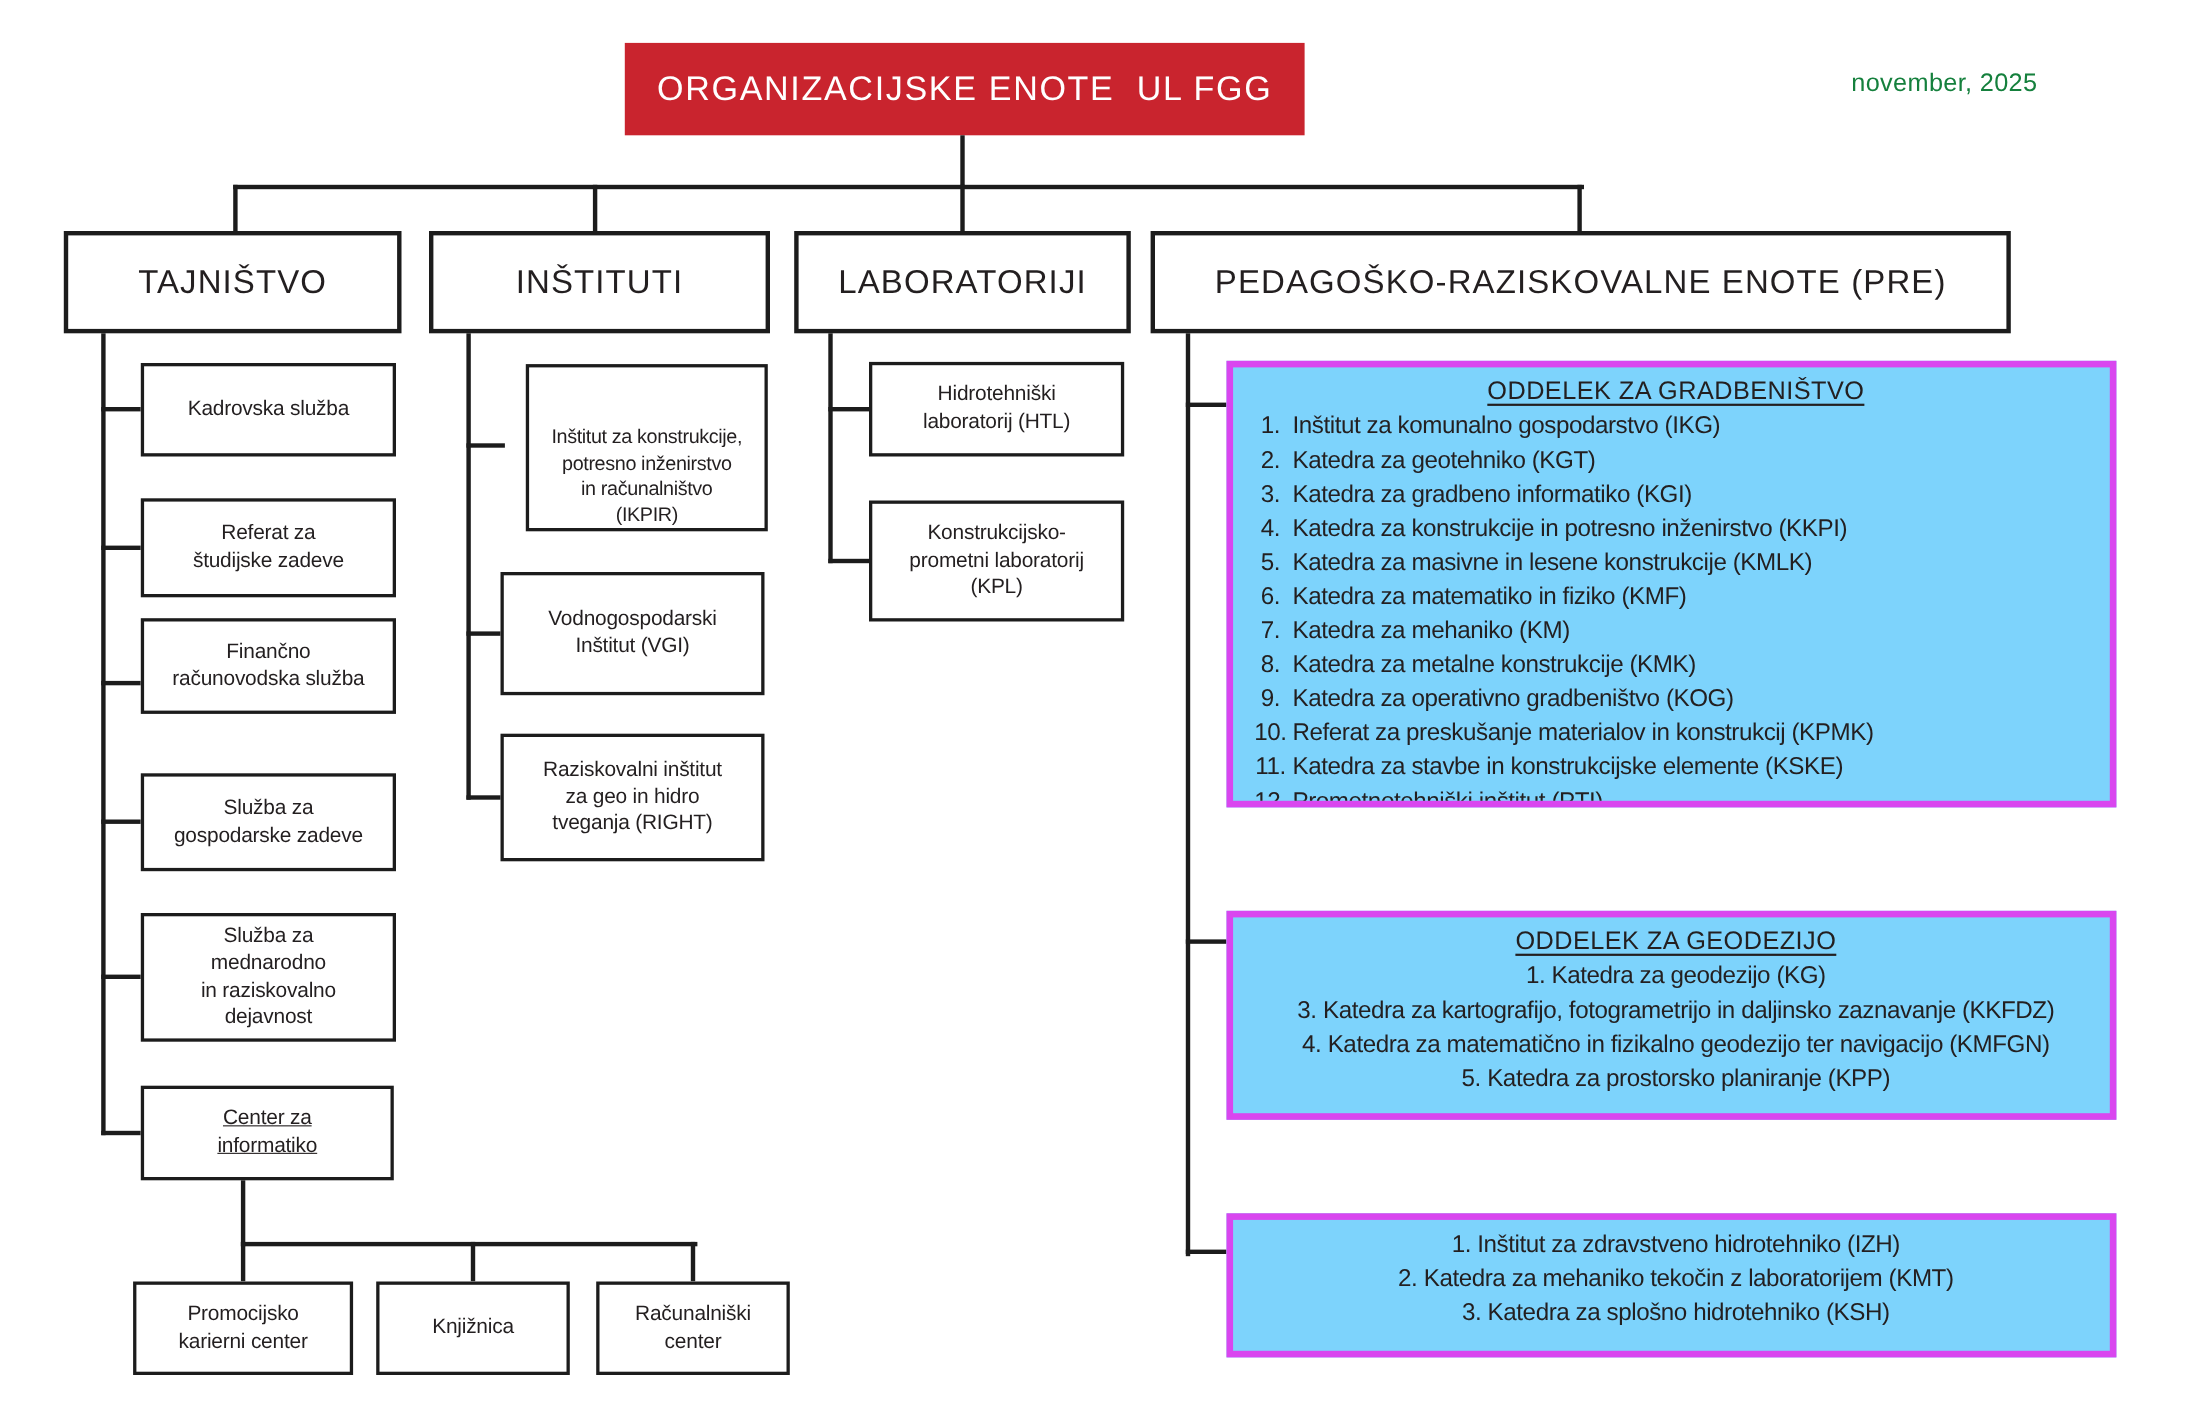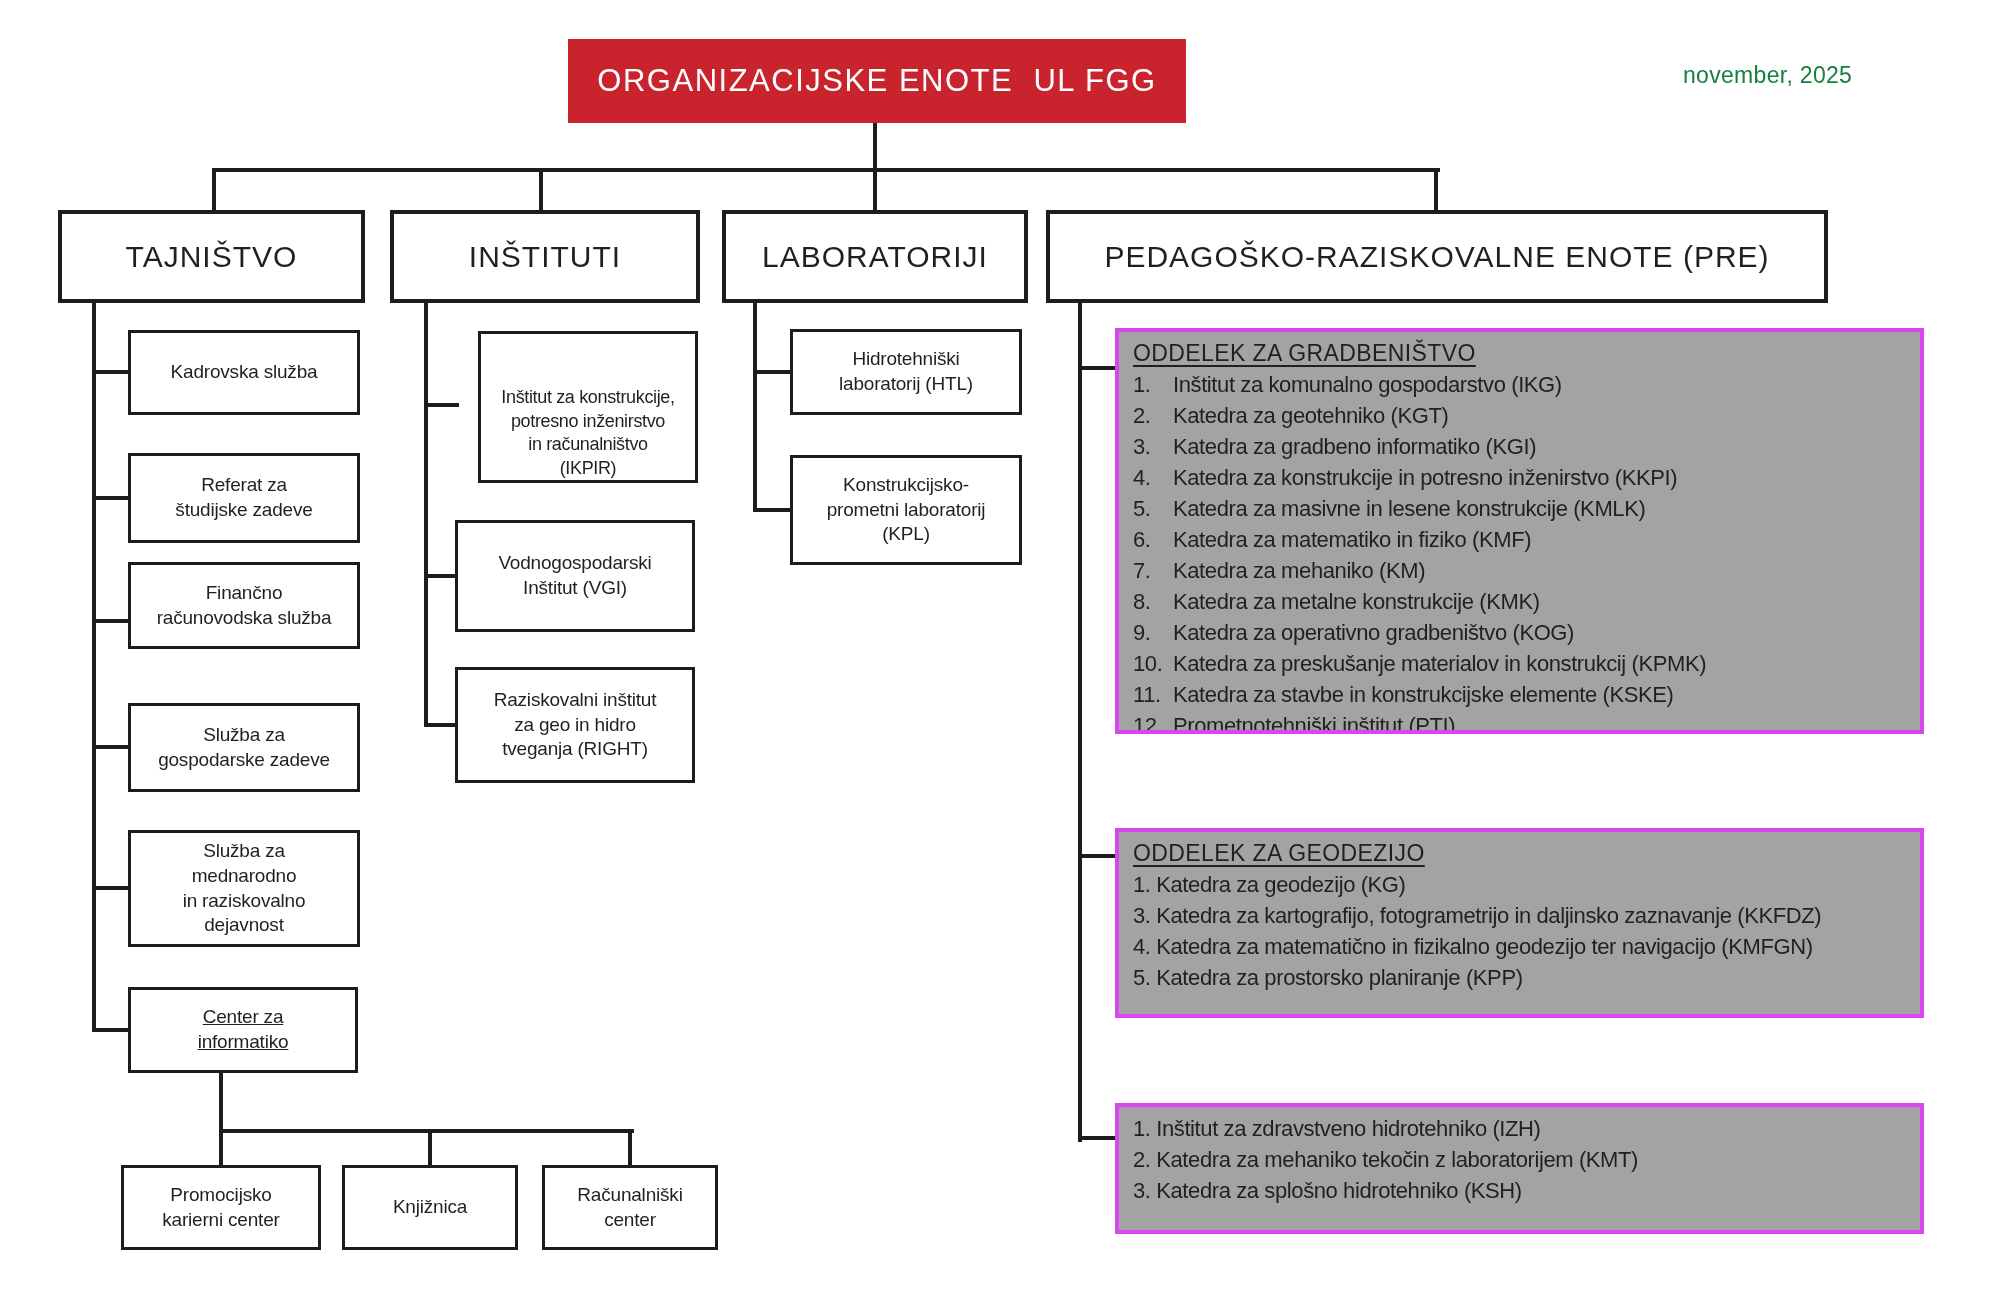--- a/index.html
+++ b/index.html
@@ -19,23 +19,23 @@
 
   
   .title-box { position:absolute; left:568px; top:39px; width:618px; height:84px;
                background:#c9242e; display:flex; align-items:center; justify-content:center; }
   .title-box span { color:#ffffff; font-size:31px; letter-spacing:1.5px; white-space:pre; }
 
   .date { position:absolute; left:1683px; top:62px; width:260px;
           font-size:23px; color:#15803d; letter-spacing:0.3px; }
 
   
-  .dept { position:absolute; background:#a3a3a3; border:4px solid #d946ef;
+  .dept { position:absolute; background:#7dd3fc; border:6px solid #d946ef;
           padding:6px 6px 0 14px; font-size:22px; line-height:31px; letter-spacing:-0.4px;
-          white-space:nowrap; overflow:hidden; }
+          white-space:nowrap; overflow:hidden;text-align:center; }
   .dept .dh { font-size:23px; letter-spacing:0.4px; text-decoration:underline;
               text-underline-offset:4px; }
   .dept .row { display:flex; }
   .dept .row .num { flex:0 0 40px; }
   .dept .line { display:block; }
 </style>
 </head>
 <body>
 
 <div id="canvas">
@@ -190,21 +190,21 @@
     <div class="row">
         <span class="num">8.</span>
         <span>Katedra za metalne konstrukcije (KMK)</span>
       </div>
     <div class="row">
         <span class="num">9.</span>
         <span>Katedra za operativno gradbeništvo (KOG)</span>
       </div>
     <div class="row">
         <span class="num">10.</span>
-        <span>Katedra za preskušanje materialov in konstrukcij (KPMK)</span>
+        <span>Referat za preskušanje materialov in konstrukcij (KPMK)</span>
       </div>
     <div class="row">
         <span class="num">11.</span>
         <span>Katedra za stavbe in konstrukcijske elemente (KSKE)</span>
       </div>
     <div class="row">
         <span class="num">12.</span>
         <span>Prometnotehniški inštitut (PTI)</span>
       </div>
   </div>

